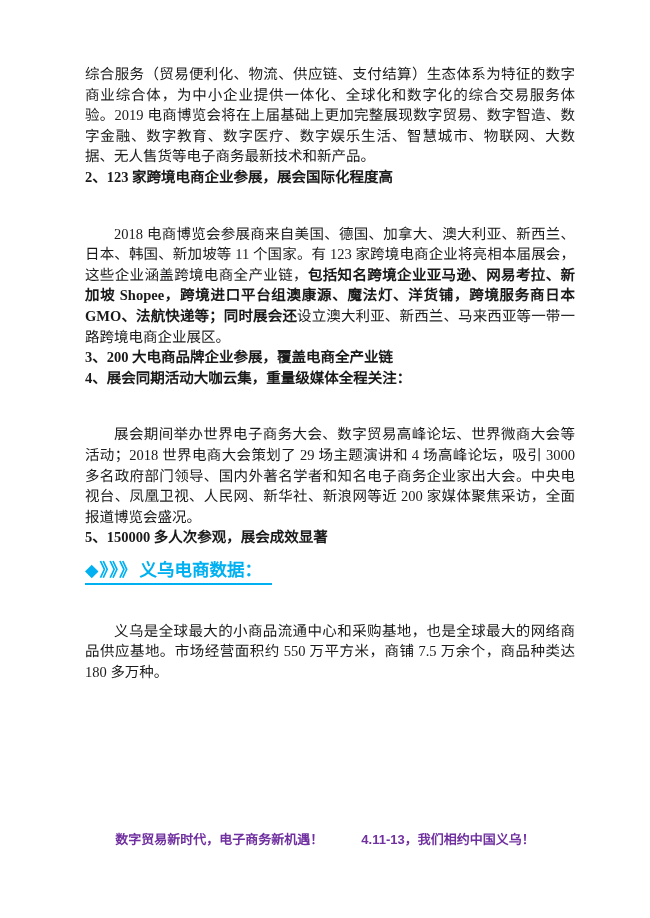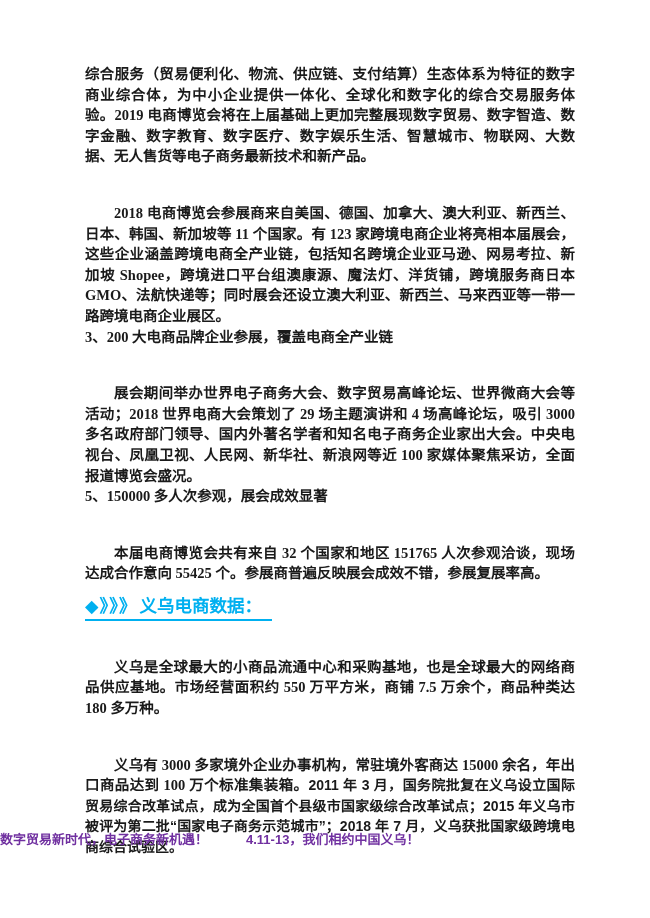--- a/index.html
+++ b/index.html
@@ -17,21 +17,21 @@
     left: 85px;
     top: 64px;
     width: 490px;
     font-size: 14.5px;
     line-height: 20.6px;
     text-align: justify;
   }
   .doc p { margin: 0; }
   .para.indent { text-indent: 2em; margin-top: 36px; }
   .num-heading { font-weight: bold; }
-  .run-n { font-weight: bold; }
+  .run-n { font-weight: normal; }
   .run-b { font-weight: bold; }
   .run-bs {
     font-weight: bold;
     font-family: "Liberation Sans", "DejaVu Sans", sans-serif;
     font-size: 14px;
   }
   .feature {
     margin-top: 11px;
     margin-bottom: 7px;
     text-indent: 0;
@@ -52,39 +52,40 @@
     .feature-label.outline {
       color: #ffffff;
       -webkit-text-stroke: 0.8px #00b0f0;
     }
   }
   .footer {
     position: absolute;
     left: 0;
     top: 831px;
     width: 650px;
+    text-align: center;
     color: #7030a0;
     font-family: "Liberation Sans", "DejaVu Sans", sans-serif;
     font-weight: bold;
     font-size: 13px;
     line-height: 18px;
   }
   .footer .gap { display: inline-block; width: 38px; }
 </style>
 </head>
 <body>
 
 <div class="page">
   <div class="doc">
       <p class="para"><span class="run-n">综合服务（贸易便利化、物流、供应链、支付结算）生态体系为特征的数字商业综合体，为中小企业提供一体化、全球化和数字化的综合交易服务体验。2019 电商博览会将在上届基础上更加完整展现数字贸易、数字智造、数字金融、数字教育、数字医疗、数字娱乐生活、智慧城市、物联网、大数据、无人售货等电子商务最新技术和新产品。</span></p>
+      <p class="num-heading"><span class="run-b">2、123 家跨境电商企业参展，展会国际化程度高</span></p>
       <p class="para indent"><span class="run-n">2018 电商博览会参展商来自美国、德国、加拿大、澳大利亚、新西兰、日本、韩国、新加坡等 11 个国家。有 123 家跨境电商企业将亮相本届展会，这些企业涵盖跨境电商全产业链，</span><span class="run-b">包括知名跨境企业亚马逊、网易考拉、新加坡 Shopee，跨境进口平台组澳康源、魔法灯、洋货铺，跨境服务商日本 GMO、法航快递等；同时展会还</span><span class="run-n">设立澳大利亚、新西兰、马来西亚等一带一路跨境电商企业展区。</span></p>
       <p class="num-heading"><span class="run-b">3、200 大电商品牌企业参展，覆盖电商全产业链</span></p>
-      <p class="para indent"><span class="run-n">展会期间举办世界电子商务大会、数字贸易高峰论坛、世界微商大会等活动；2018 世界电商大会策划了 29 场主题演讲和 4 场高峰论坛，吸引 3000 多名政府部门领导、国内外著名学者和知名电子商务企业家出大会。中央电视台、凤凰卫视、人民网、新华社、新浪网等近 100 家媒体聚焦采访，全面报道博览会盛况。</span></p>
+      <p class="num-heading"><span class="run-b">4、展会同期活动大咖云集，重量级媒体全程关注：</span></p>
+      <p class="para indent"><span class="run-n">展会期间举办世界电子商务大会、数字贸易高峰论坛、世界微商大会等活动；2018 世界电商大会策划了 29 场主题演讲和 4 场高峰论坛，吸引 3000 多名政府部门领导、国内外著名学者和知名电子商务企业家出大会。中央电视台、凤凰卫视、人民网、新华社、新浪网等近 200 家媒体聚焦采访，全面报道博览会盛况。</span></p>
       <p class="num-heading"><span class="run-b">5、150000 多人次参观，展会成效显著</span></p>
-      <p class="para indent"><span class="run-n">本届电商博览会共有来自 32 个国家和地区 151765 人次参观洽谈，现场达成合作意向 55425 个。参展商普遍反映展会成效不错，参展复展率高。</span></p>
       <div class="feature"><span class="feature-inner"><span class="feature-prefix">◆》》》</span><span class="feature-label">义乌电商数据：</span></span></div>
       <p class="para indent"><span class="run-n">义乌是全球最大的小商品流通中心和采购基地，也是全球最大的网络商品供应基地。市场经营面积约 550 万平方米，商铺 7.5 万余个，商品种类达 180 多万种。</span></p>
-      <p class="para indent"><span class="run-n">义乌有 3000 多家境外企业办事机构，常驻境外客商达 15000 余名，年出口商品达到 100 万个标准集装箱。</span><span class="run-bs">2011 年 3 月，国务院批复在义乌设立国际贸易综合改革试点，成为全国首个县级市国家级综合改革试点；2015 年义乌市被评为第二批“国家电子商务示范城市”；2018 年 7 月，义乌获批国家级跨境电商综合试验区。</span></p>
     </div>
   <div class="footer">
     <span>数字贸易新时代，电子商务新机遇！</span><span class="gap"></span><span>4.11-13，我们相约中国义乌！</span>
   </div>
 </div>
 
 </body></html>

